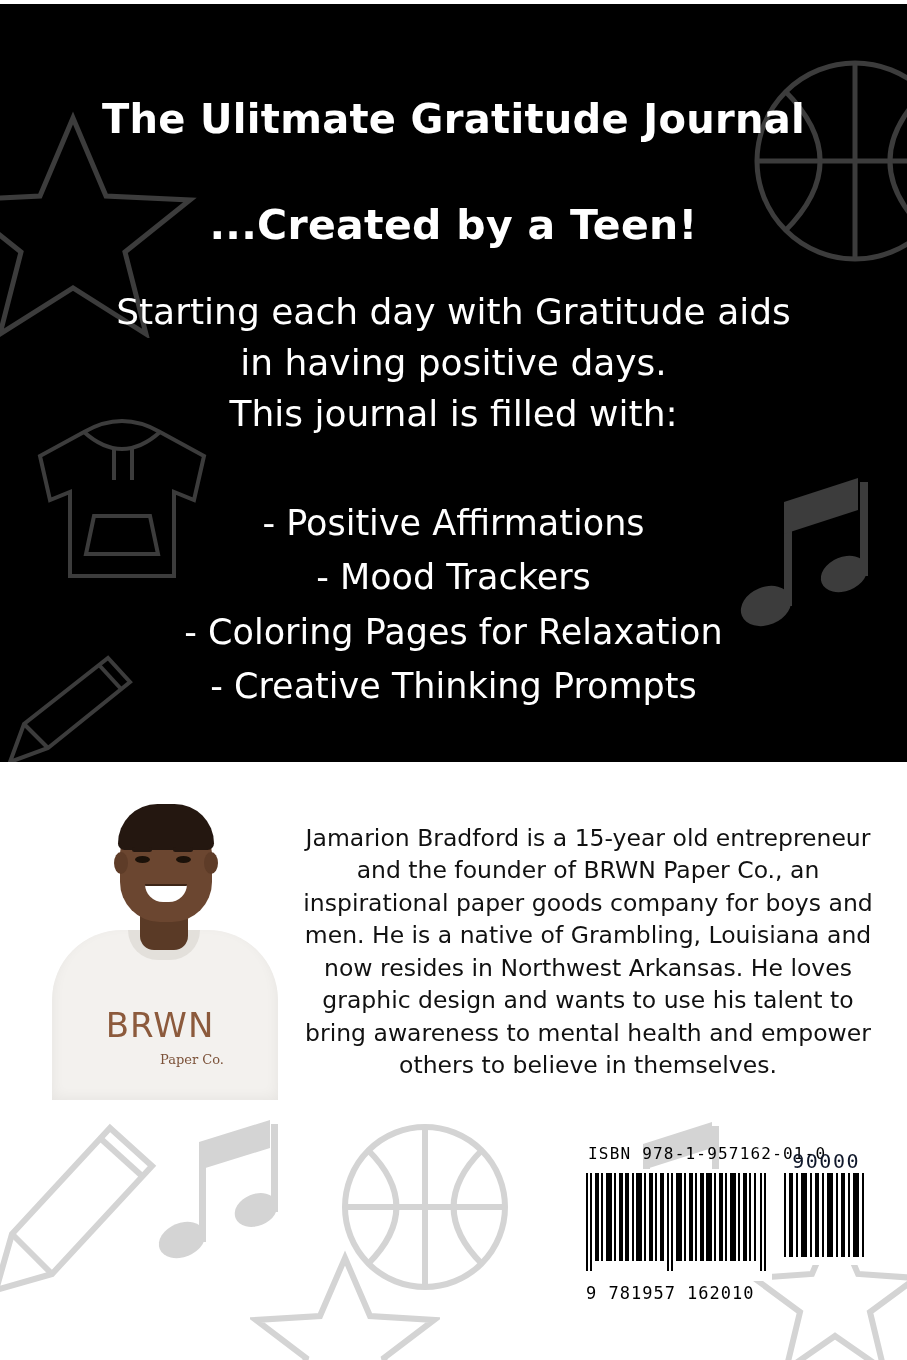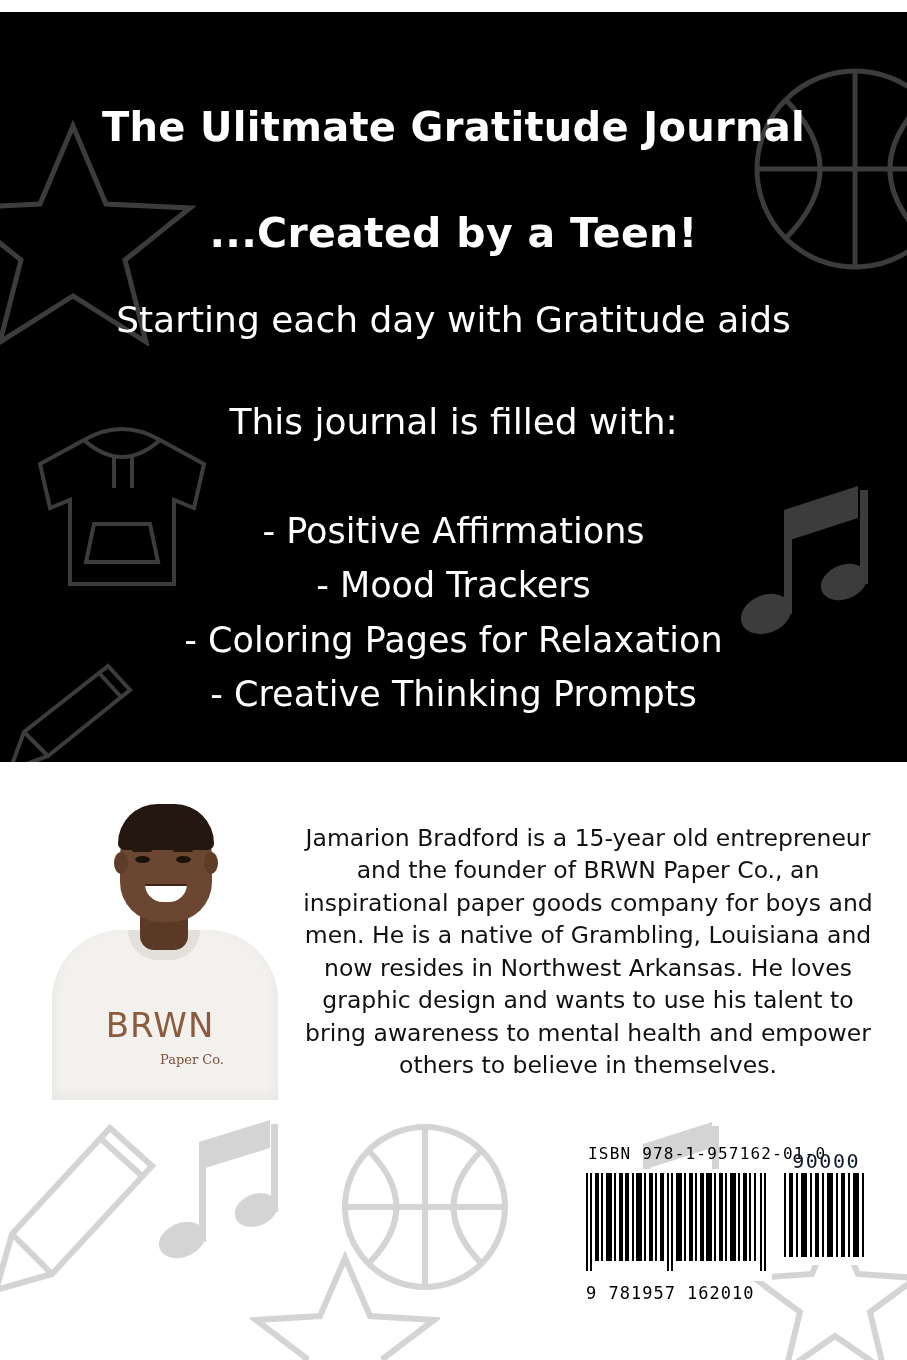--- a/index.html
+++ b/index.html
@@ -11,21 +11,21 @@
     width: 907px;
     height: 1360px;
     position: relative;
     overflow: hidden;
     font-family: "DejaVu Sans", sans-serif;
   }
 
   
   .top-panel {
     position: absolute;
-    left: 0; top: 12px;
+    left: 0; top: 4px;
     width: 907px;
     height: 762px;
     background: #000000;
     overflow: hidden;
   }
   .deco {
     position: absolute;
     pointer-events: none;
   }
   .deco svg { display: block; }
@@ -309,21 +309,21 @@
   </div>
 
   <h1 class="headline">
     <span class="l1">The Ulitmate Gratitude Journal</span><br>
     <br>
     <span class="l3">...Created by a Teen!</span>
   </h1>
 
   <div class="subhead">
     <span>Starting each day with Gratitude aids</span><br>
-    <br>
+    <span>in having positive days.</span><br>
     <span>This journal is filled with:</span>
   </div>
 
   <ul class="feature-list">
     <li>- Positive Affirmations</li>
     <li>- Mood Trackers</li>
     <li>- Coloring Pages for Relaxation</li>
     <li>- Creative Thinking Prompts</li>
   </ul>
 </div>

